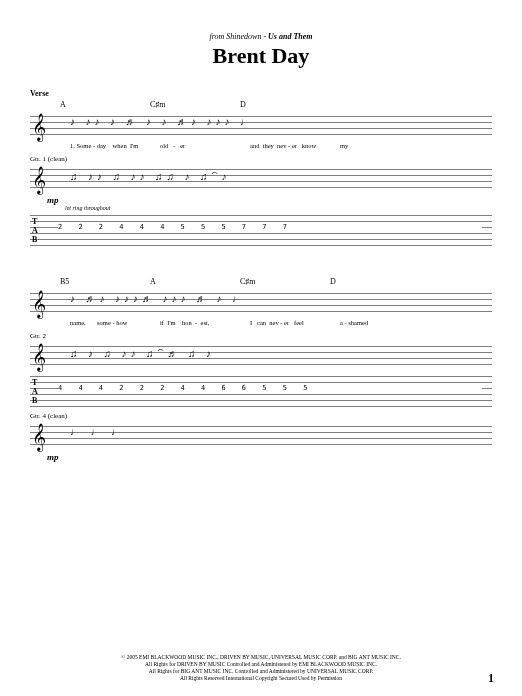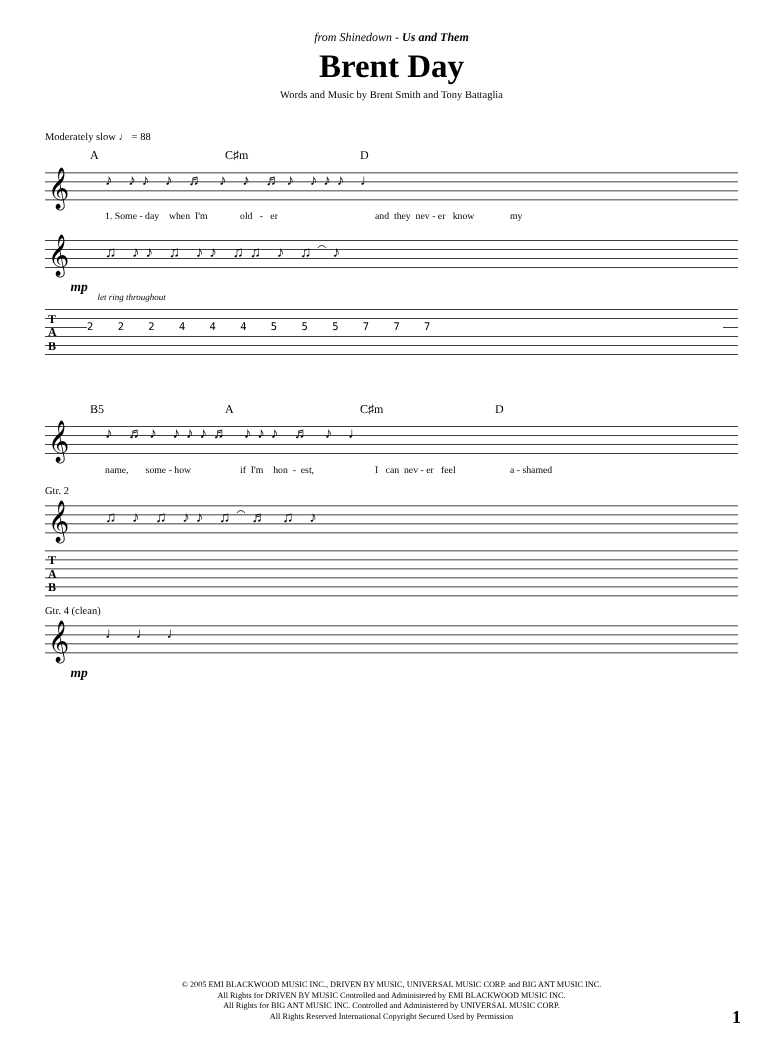--- a/index.html
+++ b/index.html
@@ -5,21 +5,21 @@
   * { margin: 0; padding: 0; box-sizing: border-box; }
   body {
     width: 522px;
     height: 696px;
     background: #fff;
     font-family: Georgia, "Times New Roman", serif;
     color: #000;
     position: relative;
     overflow: hidden;
   }
-  .page { padding: 20px 30px 10px 30px; }
+  .page { padding: 32px 30px 10px 30px; }
   .header { text-align: center; margin-bottom: 20px; }
   .source { font-size: 8px; font-style: italic; }
   .source .album { font-weight: bold; }
   .title { font-size: 22px; font-weight: bold; margin: 2px 0; }
   .credits { font-size: 7px; }
   .section-label { font-size: 8px; font-weight: bold; margin-top: 12px; }
   .tempo { font-size: 7px; margin-bottom: 4px; }
   .chord-row { display: flex; font-size: 8px; margin: 2px 0 1px 30px; gap: 0; }
   .chord { min-width: 90px; }
   .staff, .tab {
@@ -79,44 +79,44 @@
 </head>
 <body>
 
 <div class="page">
 
   <div class="header">
     <div class="source">
       <span>from Shinedown - </span><span class="album">Us and Them</span>
     </div>
     <div class="title">Brent Day</div>
-    <div class="credits">Words and Music by Brent Smith and Tony Battaglia</div>
   </div>
 
-  <div class="tempo">Moderately slow ♩ = 88</div>
+  <div class="section-label">Verse</div>
 
   <div class="system">
     <div class="chord-row">
       <div class="chord">A</div>
       <div class="chord">C♯m</div>
       <div class="chord">D</div>
       <div class="chord"></div>
     </div>
 
     <div class="staff">
       <span class="clef">𝄞</span>
       <div class="notes-fake">♪ ♪♪ ♪ ♬  ♪ ♪  ♬♪ ♪♪♪  ♩</div>
     </div>
     <div class="lyrics">
       <div class="lyric-seg">1. Some - day    when  I'm</div>
       <div class="lyric-seg">old   -   er</div>
       <div class="lyric-seg">and  they  nev - er   know</div>
       <div class="lyric-seg">my</div>
     </div>
 
+    <div class="part-label">Gtr. 1 (clean)</div>
     <div class="staff">
       <span class="clef">𝄞</span>
       <div class="notes-fake">♫ ♪♪  ♫ ♪♪  ♫♫ ♪  ♫⁀♪</div>
     </div>
     <div class="dynamic">mp</div>
     <div class="technique">let ring throughout</div>
     <div class="tab">
       <div class="tab-clef">T<br>A<br>B</div>
       <div class="tab-nums">2  2 2   4 4 4   5 5 5   7 7 7</div>
     </div>
@@ -141,20 +141,21 @@
       <div class="lyric-seg">a - shamed</div>
     </div>
 
     <div class="part-label">Gtr. 2</div>
     <div class="staff">
       <span class="clef">𝄞</span>
       <div class="notes-fake">♫ ♪  ♫ ♪♪  ♫⁀♬  ♫ ♪</div>
     </div>
     <div class="tab">
       <div class="tab-clef">T<br>A<br>B</div>
+      <div class="tab-nums">4 4 4   2 2 2   4 4 6 6   5 5 5</div>
     </div>
 
     <div class="part-label">Gtr. 4 (clean)</div>
     <div class="staff">
       <span class="clef">𝄞</span>
       <div class="notes-fake">         ♩ ♩ ♩</div>
     </div>
     <div class="dynamic">mp</div>
   </div>
 

